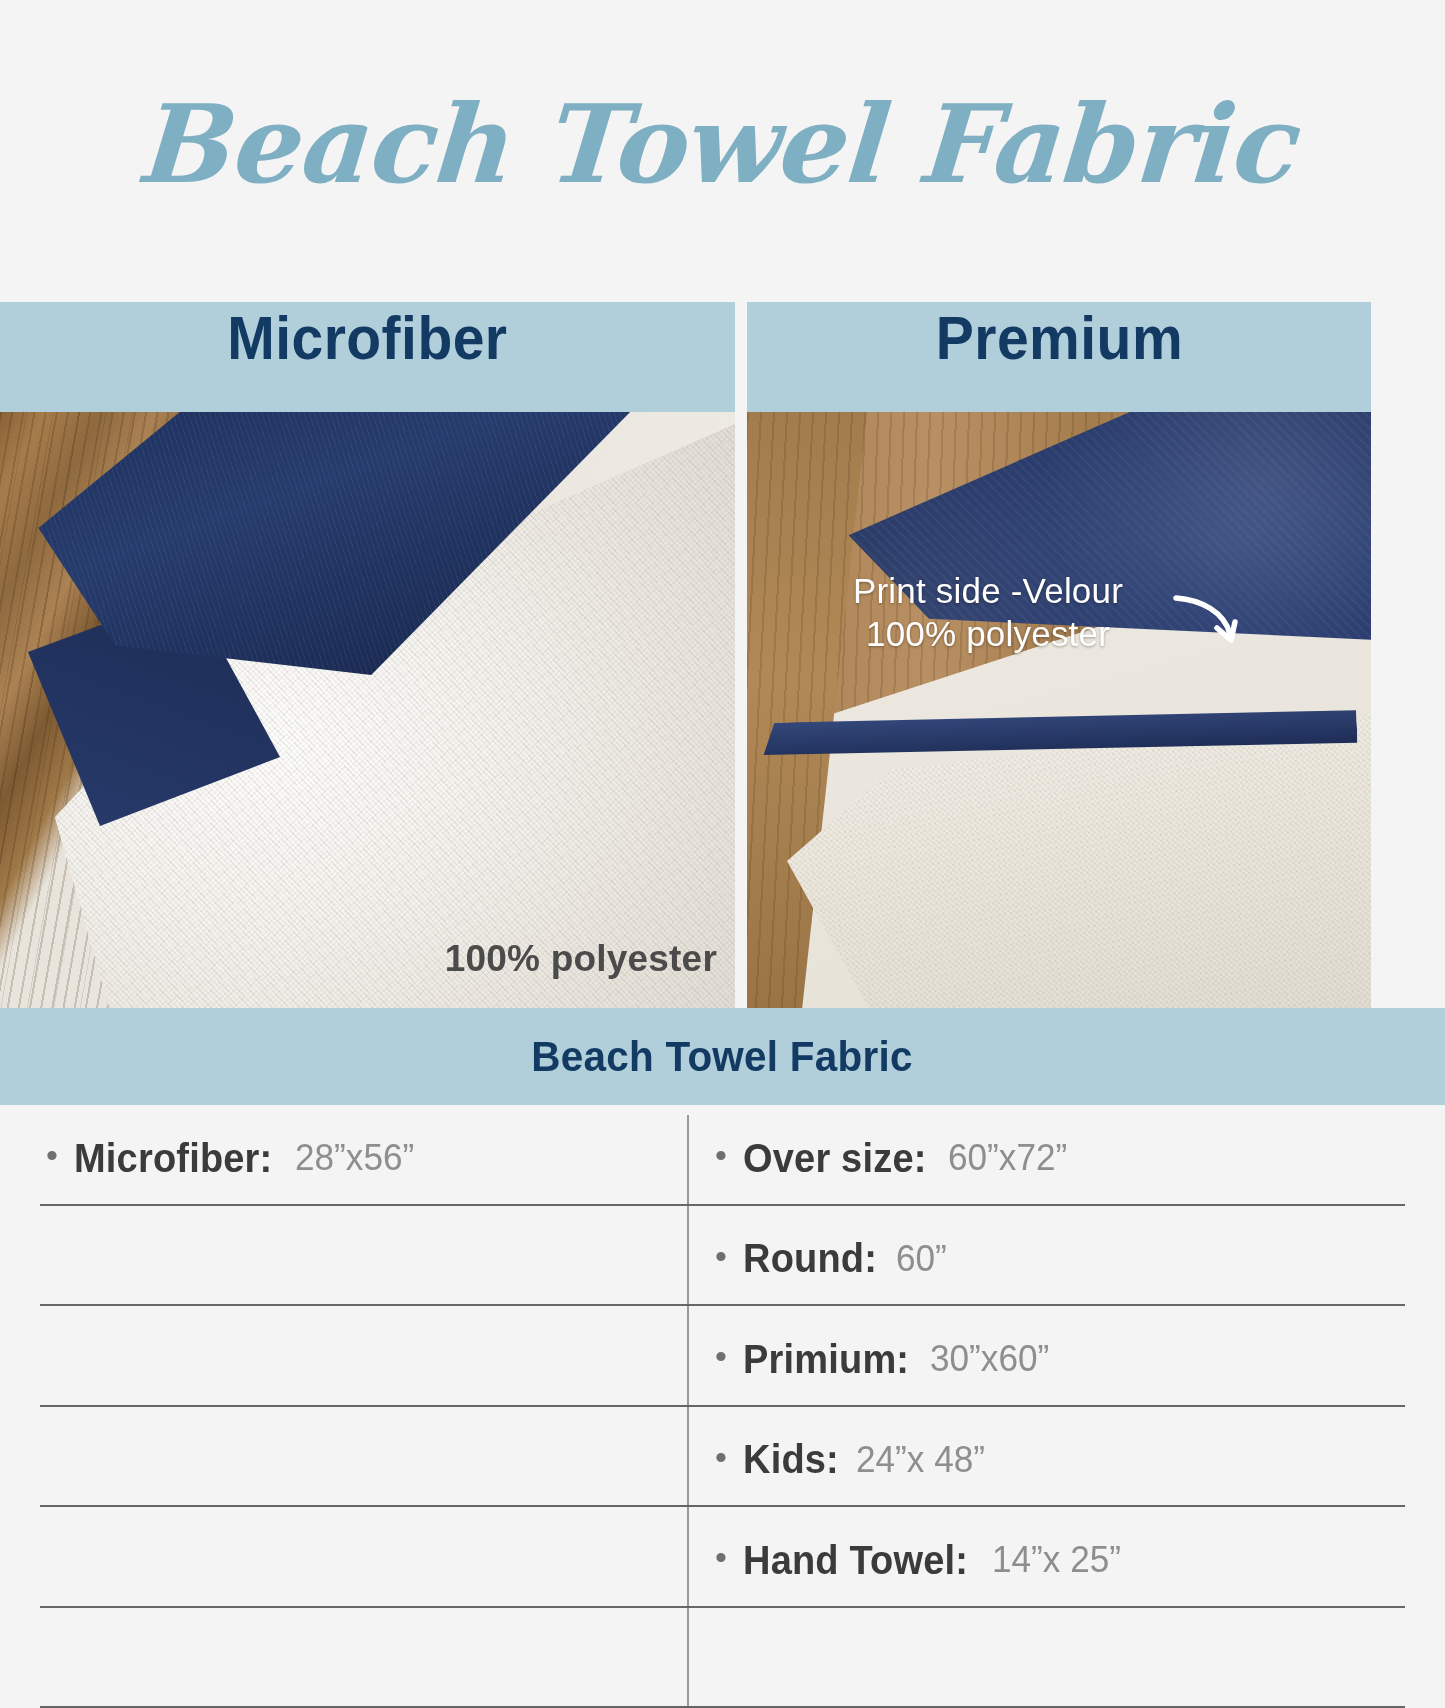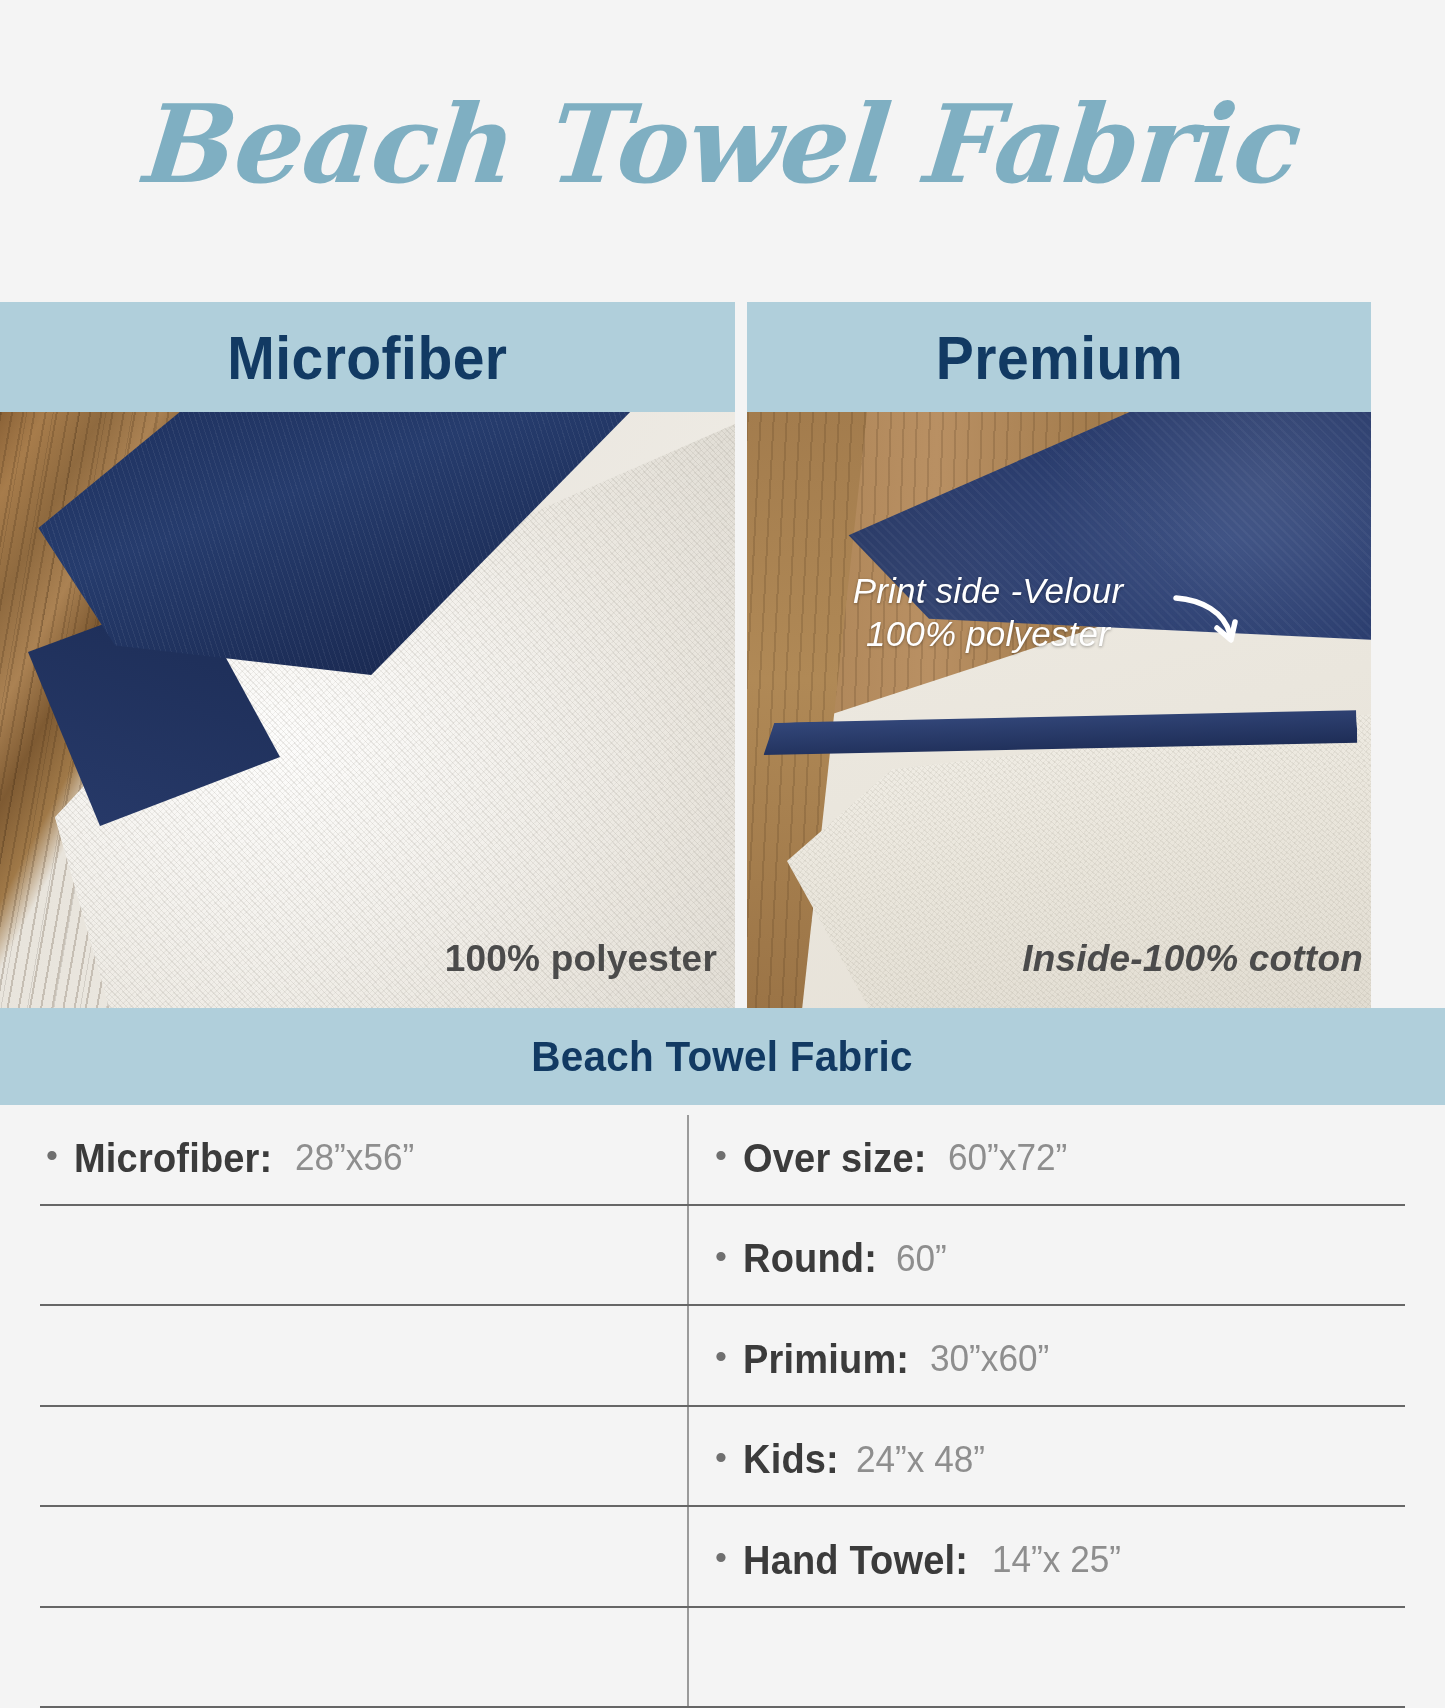--- a/index.html
+++ b/index.html
@@ -53,21 +53,20 @@
   }
   .col-left  { width: 735px; }
   .col-gap   { width: 12px; background: #f4f4f4; height: 706px; }
   .col-right { width: 624px; }
 
   .col-header {
     position: relative;
     height: 110px;
     background: #b0cfdb;
     display: flex;
-    align-items: center;
     justify-content: center;
   }
   .col-header span {
     font-family: "Liberation Sans Narrow", "Liberation Sans", sans-serif;
     font-weight: 700;
     font-size: 62px;
     color: #123a63;
     letter-spacing: 0.5px;
     transform: scaleX(0.92);
   }
@@ -127,21 +126,20 @@
     left: 28px; top: 180px;
     width: 360px; height: 300px;
     background: linear-gradient(200deg, #1a2a52, #2a3d6e);
     clip-path: polygon(0% 20%, 45% 0%, 70% 55%, 20% 78%);
     filter: blur(0.4px);
   }
 
   
   .photo-right {
     background: linear-gradient(165deg, #f0ece4 0%, #eae6dd 55%, #e6e1d7 100%);
-    font-style: italic;
   }
   .wood-right {
     position: absolute;
     left: 0; top: 0; width: 100%; height: 330px;
     background:
       repeating-linear-gradient(92deg, rgba(60,38,16,.16) 0 2px, rgba(255,255,255,0) 2px 13px),
       linear-gradient(92deg, #a98153 0%, #b99063 30%, #a37c4d 55%, #bb9568 80%, #a47e50 100%);
     clip-path: polygon(0% 0%, 100% 0%, 100% 38%, 0% 100%);
   }
   .wood-right-left {
@@ -347,21 +345,20 @@
         <div class="velour-caption">
           <div>Print side -Velour</div>
           <div>100% polyester</div>
         </div>
 
         <svg class="arrow-icon" viewBox="0 0 75 70">
           <path d="M4 14 C 30 16, 52 28, 58 50" stroke="#ffffff" stroke-width="5.5" fill="none" stroke-linecap="round"></path>
           <path d="M45 44 L59 56 L63 38" stroke="#ffffff" stroke-width="5.5" fill="none" stroke-linecap="round" stroke-linejoin="round"></path>
         </svg>
 
-        <div class="photo-caption cap-right">Inside-100% cotton</div>
       </div>
     </div>
   </div>
 
   <div class="band">
     <span>Beach Towel Fabric</span>
   </div>
 
   <div class="specs">
     <div class="vdivider"></div>

